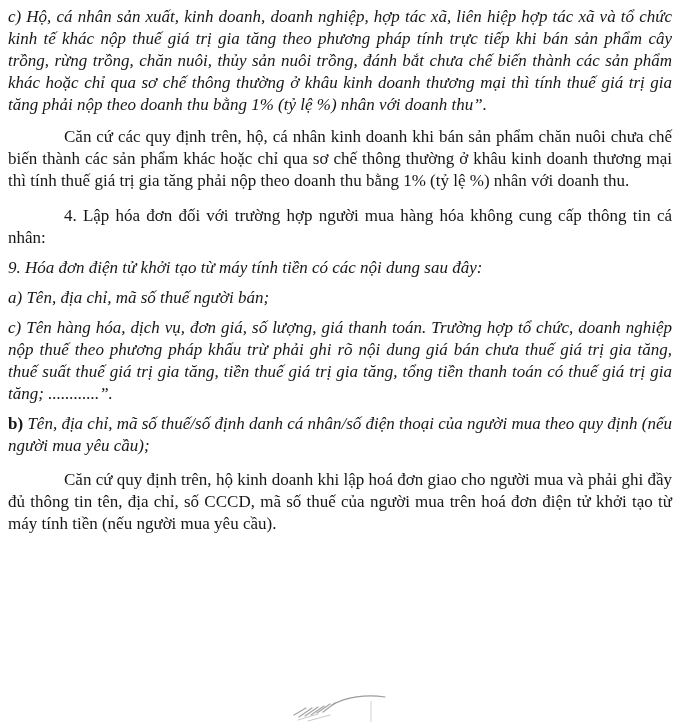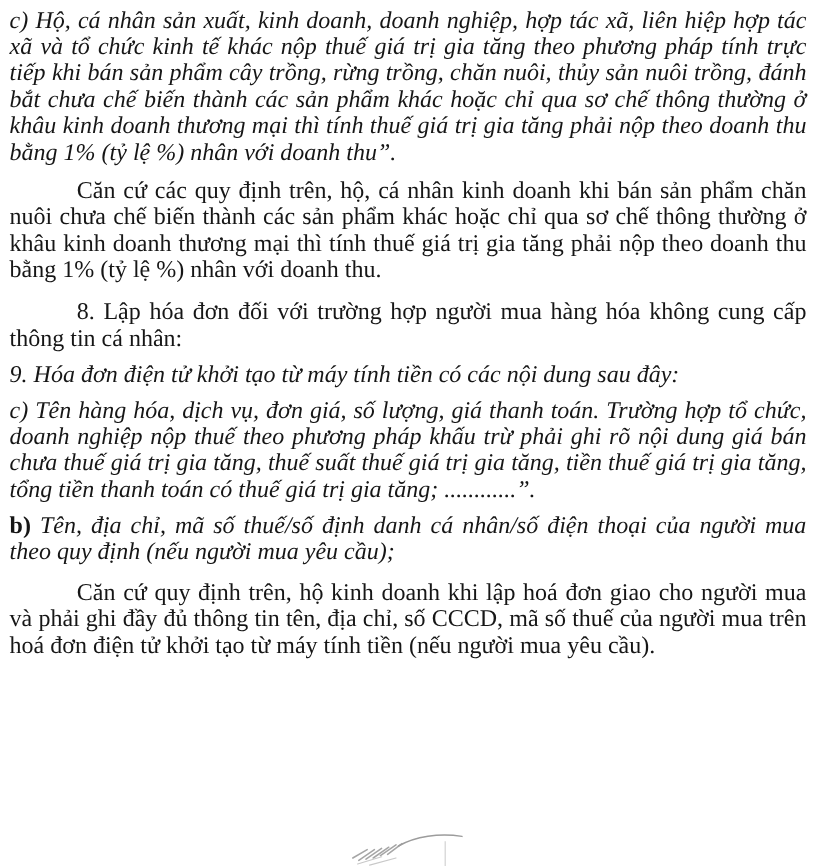--- a/index.html
+++ b/index.html
@@ -5,21 +5,21 @@
   html, body { margin: 0; padding: 0; background: #ffffff; }
   .page {
     position: relative;
     width: 680px;
     height: 722px;
     box-sizing: border-box;
     padding: 4px 8px 0 8px;
     background: #ffffff;
     color: #161616;
     font-family: "Liberation Serif", "DejaVu Serif", serif;
-    font-size: 20px;
+    font-size: 17px;
     line-height: 22px;
     overflow: hidden;
   }
   .page p { margin: 0; }
   .justify { text-align: justify; text-justify: inter-word; }
   .indent { text-indent: 56px; }
   .indent-sm { text-indent: 52px; }
   .italic { font-style: italic; }
   .roman { font-style: normal; }
   .lead-b { font-style: normal; font-weight: bold; }
@@ -39,26 +39,27 @@
 </style>
 </head>
 <body>
 
 <div class="page">
 
   <p class="justify italic mt2">c) Hộ, cá nhân sản xuất, kinh doanh, doanh nghiệp, hợp tác xã, liên hiệp hợp tác xã và tổ chức kinh tế khác nộp thuế giá trị gia tăng theo phương pháp tính trực tiếp khi bán sản phẩm cây trồng, rừng trồng, chăn nuôi, thủy sản nuôi trồng, đánh bắt chưa chế biến thành các sản phẩm khác hoặc chỉ qua sơ chế thông thường ở khâu kinh doanh thương mại thì tính thuế giá trị gia tăng phải nộp theo doanh thu bằng 1% (tỷ lệ %) nhân với doanh thu”.</p>
 
   <p class="justify indent mt10">Căn cứ các quy định trên, hộ, cá nhân kinh doanh khi bán sản phẩm chăn nuôi chưa chế biến thành các sản phẩm khác hoặc chỉ qua sơ chế thông thường ở khâu kinh doanh thương mại thì tính thuế giá trị gia tăng phải nộp theo doanh thu bằng 1% (tỷ lệ %) nhân với doanh thu.</p>
 
-  <p class="justify indent mt13">8. Lập hóa đơn đối với trường hợp người mua hàng hóa không cung cấp thông tin cá nhân:</p>
+  <p class="justify indent mt13">4. Lập hóa đơn đối với trường hợp người mua hàng hóa không cung cấp thông tin cá nhân:</p>
 
 
 
   <p class="italic mt8">9. Hóa đơn điện tử khởi tạo từ máy tính tiền có các nội dung sau đây:</p>
 
+  <p class="italic mt8">a) Tên, địa chỉ, mã số thuế người bán;</p>
 
   <p class="justify italic mt8">c) Tên hàng hóa, dịch vụ, đơn giá, số lượng, giá thanh toán. Trường hợp tổ chức, doanh nghiệp nộp thuế theo phương pháp khấu trừ phải ghi rõ nội dung giá bán chưa thuế giá trị gia tăng, thuế suất thuế giá trị gia tăng, tiền thuế giá trị gia tăng, tổng tiền thanh toán có thuế giá trị gia tăng; ............”.</p>
 
   <p class="justify mt8"><span class="lead-b">b) </span><span class="italic">Tên, địa chỉ, mã số thuế/số định danh cá nhân/số điện thoại của người mua theo quy định (nếu người mua yêu cầu);</span></p>
 
   <p class="justify indent mt12">Căn cứ quy định trên, hộ kinh doanh khi lập hoá đơn giao cho người mua và phải ghi đầy đủ thông tin tên, địa chỉ, số CCCD, mã số thuế của người mua trên hoá đơn điện tử khởi tạo từ máy tính tiền (nếu người mua yêu cầu).</p>
 
 
   <svg class="signature" viewBox="0 0 140 34" aria-hidden="true">
     <path d="M6 27 L18 20 M11 29 L24 20 M17 28 L30 19 M23 27 L36 18 M29 25 L42 16 M35 24 L47 15" stroke="#a6a6a6" stroke-width="1.3" fill="none" stroke-linecap="round"></path>

